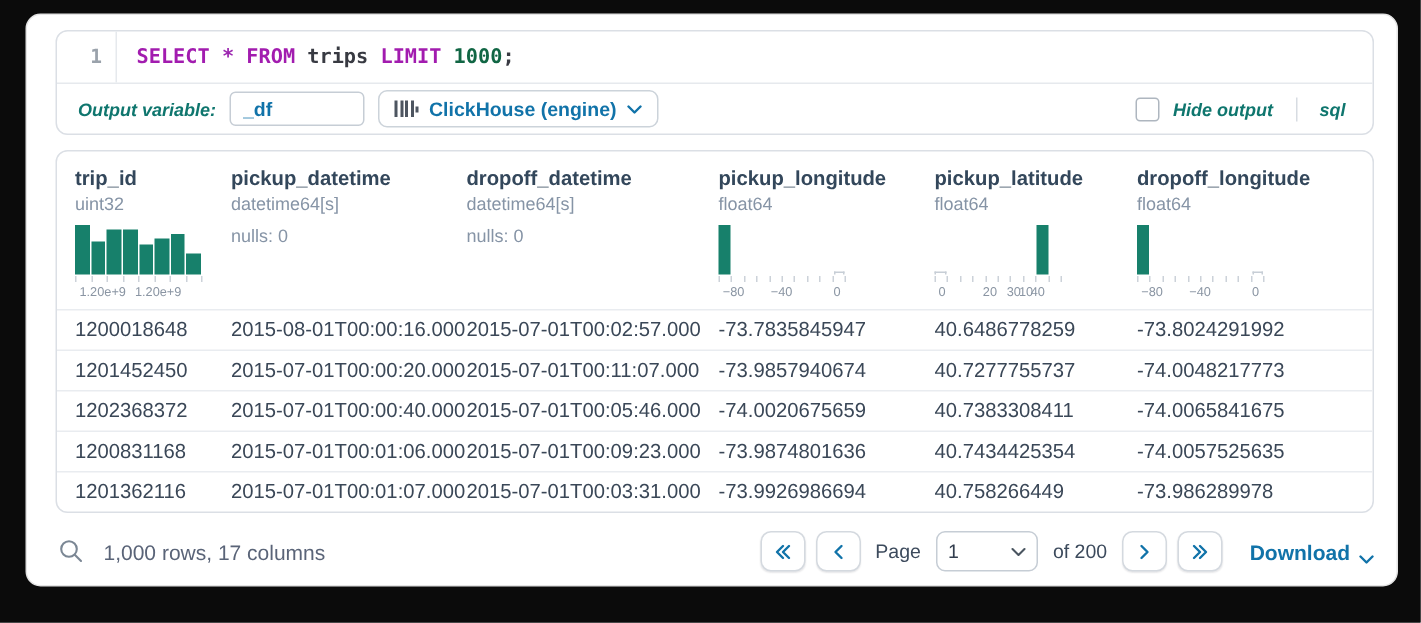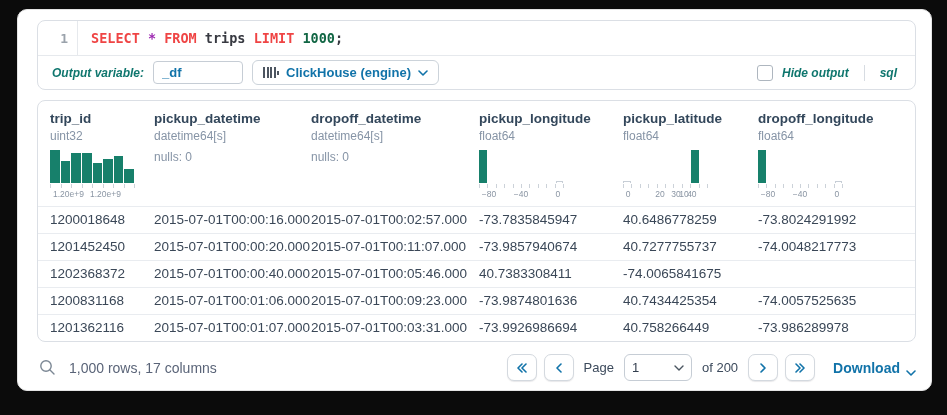--- a/index.html
+++ b/index.html
@@ -6,21 +6,21 @@
     font-family:"Liberation Sans",sans-serif;-webkit-font-smoothing:antialiased;}
   .card{position:absolute;top:9px;left:17px;right:15px;bottom:24px;background:#fff;
     border-radius:10px;border:1px solid #e4e4e4;}
   
   .editor-panel{margin:10px 15px 0 19px;border:1px solid #dbdfe5;border-radius:8px;background:#fff;}
   .code-row{display:flex;align-items:stretch;height:34px;}
   .gutter{width:30px;display:flex;align-items:center;justify-content:flex-end;padding-right:9px;
     color:#9aa2ab;font:600 13px "DejaVu Sans Mono",monospace;border-right:1px solid #e6e9ed;}
   .code{display:flex;align-items:center;padding-left:13px;
     font:700 13.5px "DejaVu Sans Mono",monospace;color:#383a42;white-space:pre;}
-  .tok-kw{color:#ef4444;}
+  .tok-kw{color:#a21caf;}
   .tok-op{color:#9c27b0;}
   .tok-num{color:#116644;}
   .tok-pl{color:#383a42;}
   .editor-divider{border-top:1px solid #e6e9ed;}
   .toolbar{height:33px;display:flex;align-items:center;padding:0 14px;gap:9px;}
   .tb-label{font-size:12px;font-weight:700;color:#0f766e;font-style:italic;}
   .var-input{width:72px;height:21px;border:1px solid #c6cdd5;border-radius:4px;padding:0 8px;
     color:#1173a9;font:700 13px "Liberation Sans",sans-serif;outline:none;}
   .engine-btn{height:25px;border:1px solid #ccd3da;border-radius:6px;background:#fff;
     display:inline-flex;align-items:center;gap:7px;padding:8px 10px;color:#1173a9;
@@ -294,38 +294,39 @@
                 <span style="left: 50%;">−40</span>
                 <span style="left: 94%;">0</span>
               </div>
             </div>
           </div>
         </div>
       </div>
     <div id="tbody">
         <div class="tr grid-cols">
           <div class="td">1200018648</div>
-          <div class="td">2015-07-01T00:00:16.000</div>
+          <div class="td">2015-08-01T00:00:16.000</div>
           <div class="td">2015-07-01T00:02:57.000</div>
           <div class="td">-73.7835845947</div>
           <div class="td">40.6486778259</div>
           <div class="td">-73.8024291992</div>
         </div>
         <div class="tr grid-cols">
           <div class="td">1201452450</div>
           <div class="td">2015-07-01T00:00:20.000</div>
           <div class="td">2015-07-01T00:11:07.000</div>
           <div class="td">-73.9857940674</div>
           <div class="td">40.7277755737</div>
           <div class="td">-74.0048217773</div>
         </div>
         <div class="tr grid-cols">
           <div class="td">1202368372</div>
           <div class="td">2015-07-01T00:00:40.000</div>
           <div class="td">2015-07-01T00:05:46.000</div>
+          <div class="td">-74.0020675659</div>
           <div class="td">40.7383308411</div>
           <div class="td">-74.0065841675</div>
         </div>
         <div class="tr grid-cols">
           <div class="td">1200831168</div>
           <div class="td">2015-07-01T00:01:06.000</div>
           <div class="td">2015-07-01T00:09:23.000</div>
           <div class="td">-73.9874801636</div>
           <div class="td">40.7434425354</div>
           <div class="td">-74.0057525635</div>

